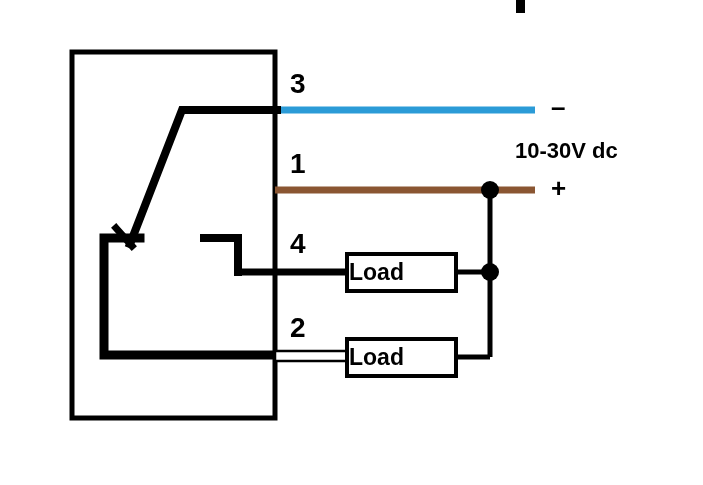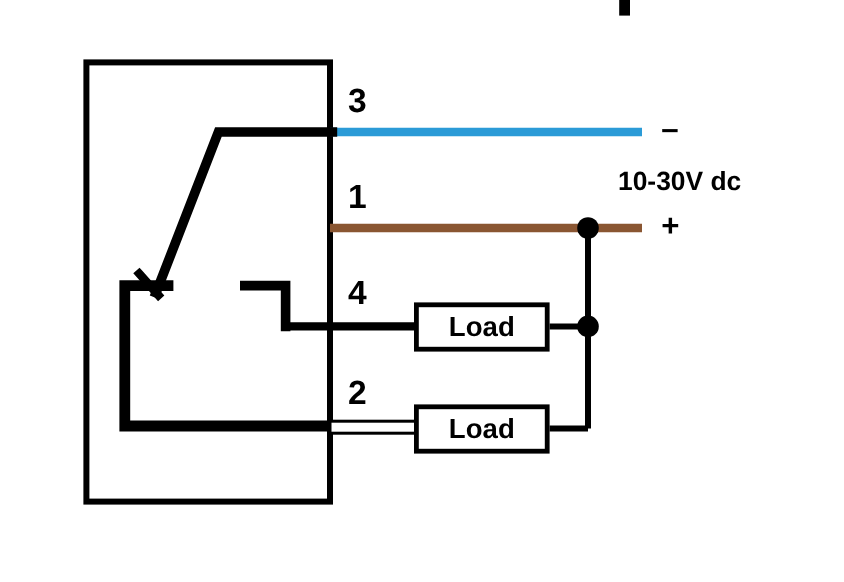--- a/index.html
+++ b/index.html
@@ -40,21 +40,20 @@
   .load-box {
     position: absolute;
     left: 345px;
     width: 113px;
     height: 41px;
     box-sizing: border-box;
     border: 4px solid #000;
     background: #ffffff;
     display: flex;
     align-items: center;
-    justify-content: center;
     font-weight: bold;
     font-size: 23px;
     color: #000;
   }
   .load-1 { top: 252px; }
   .load-2 { top: 337px; }
 </style>
 </head>
 <body>
 

